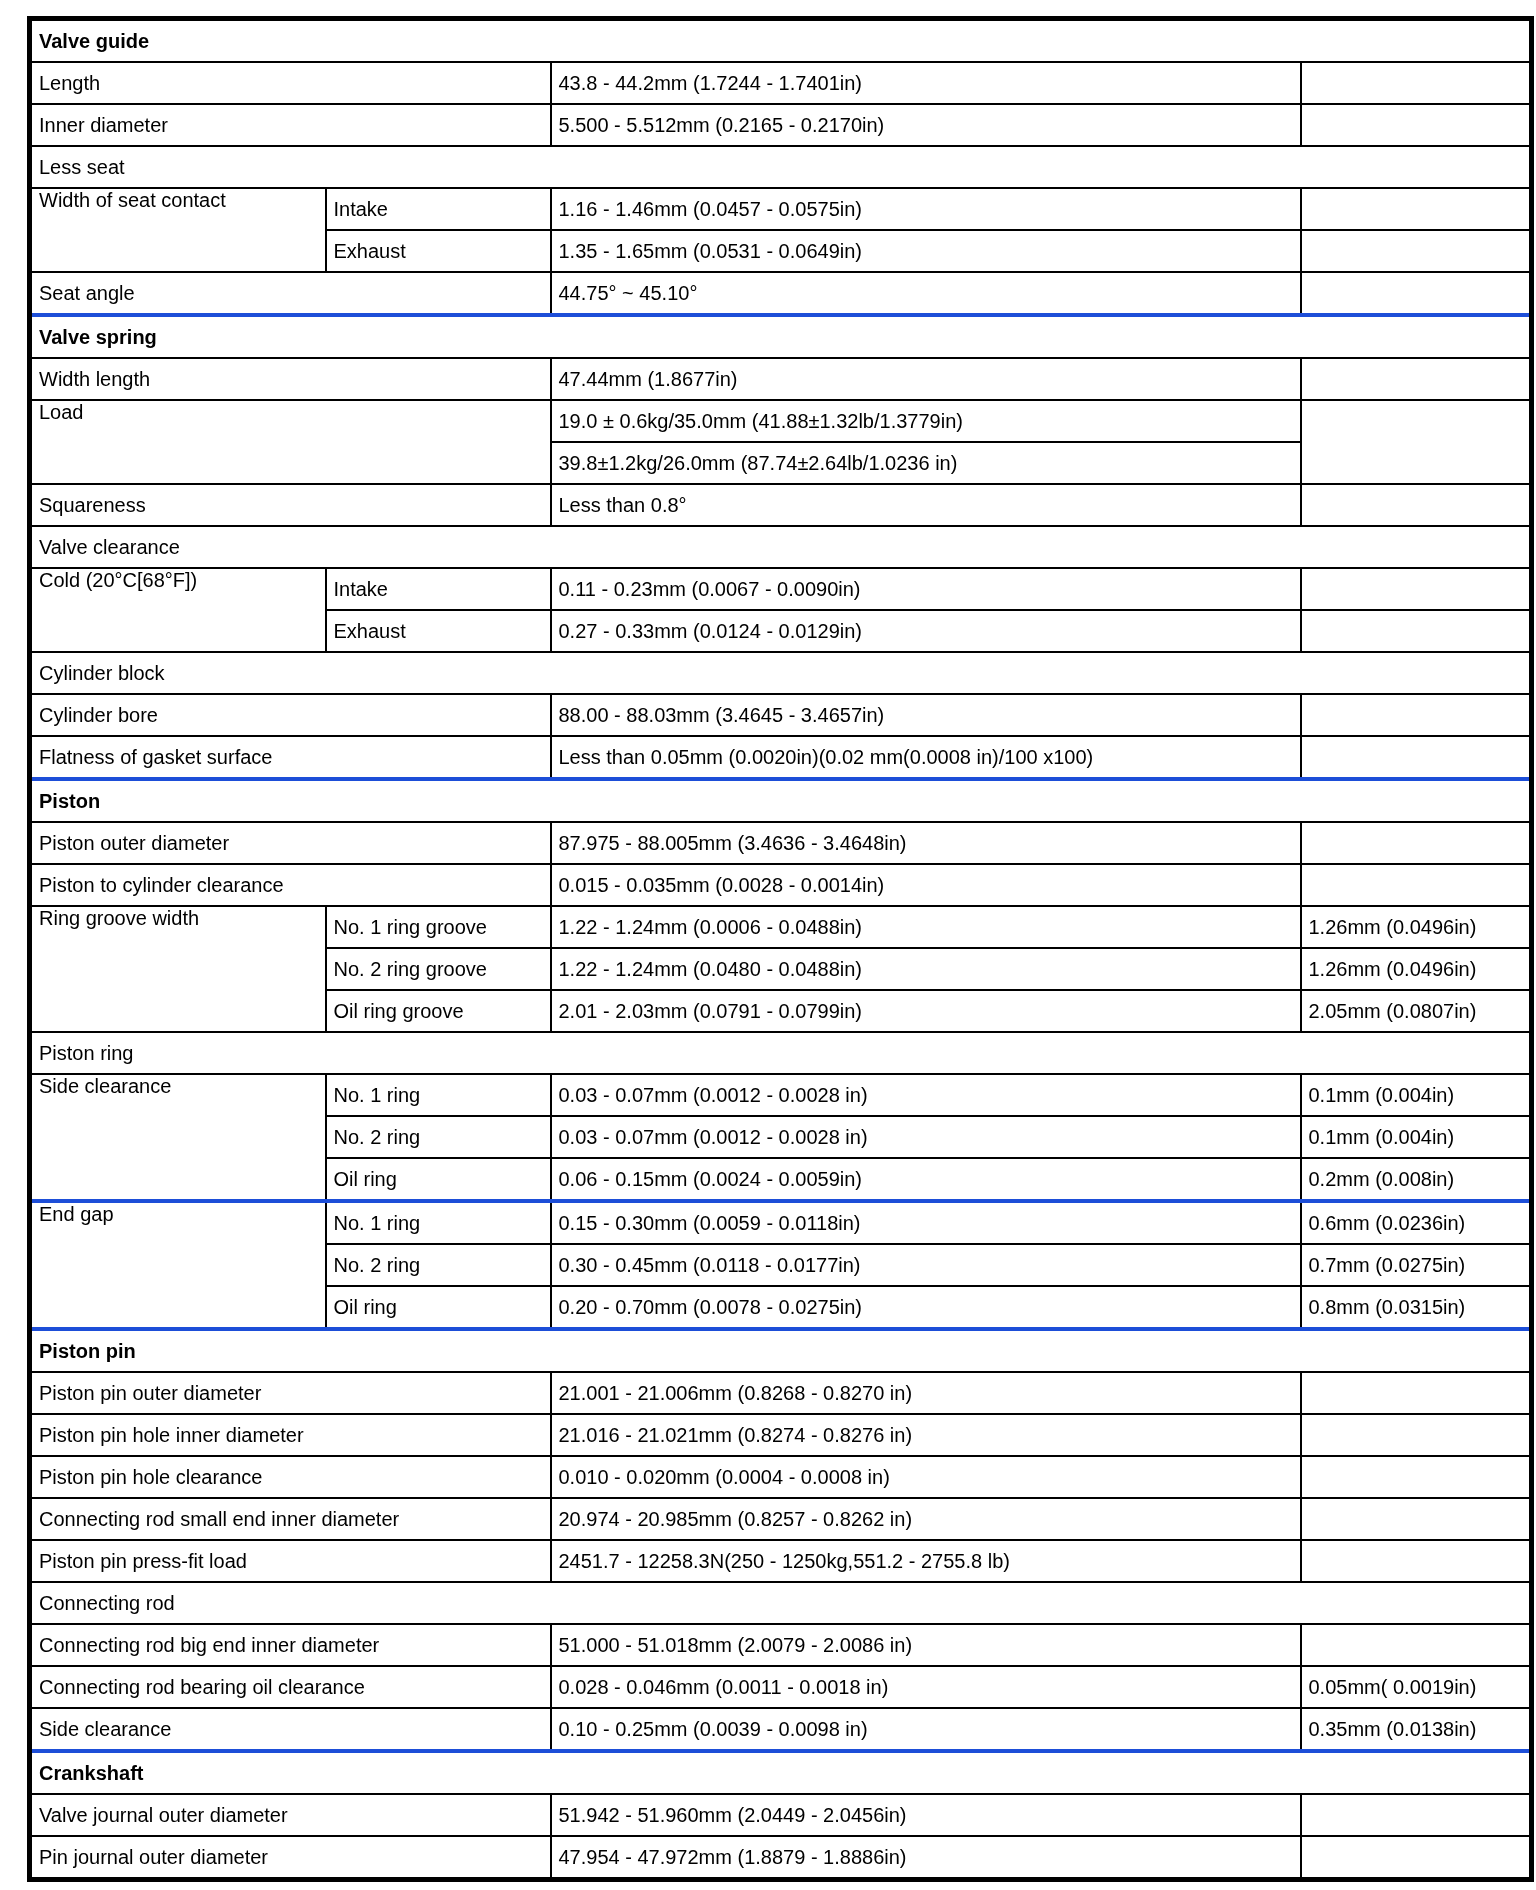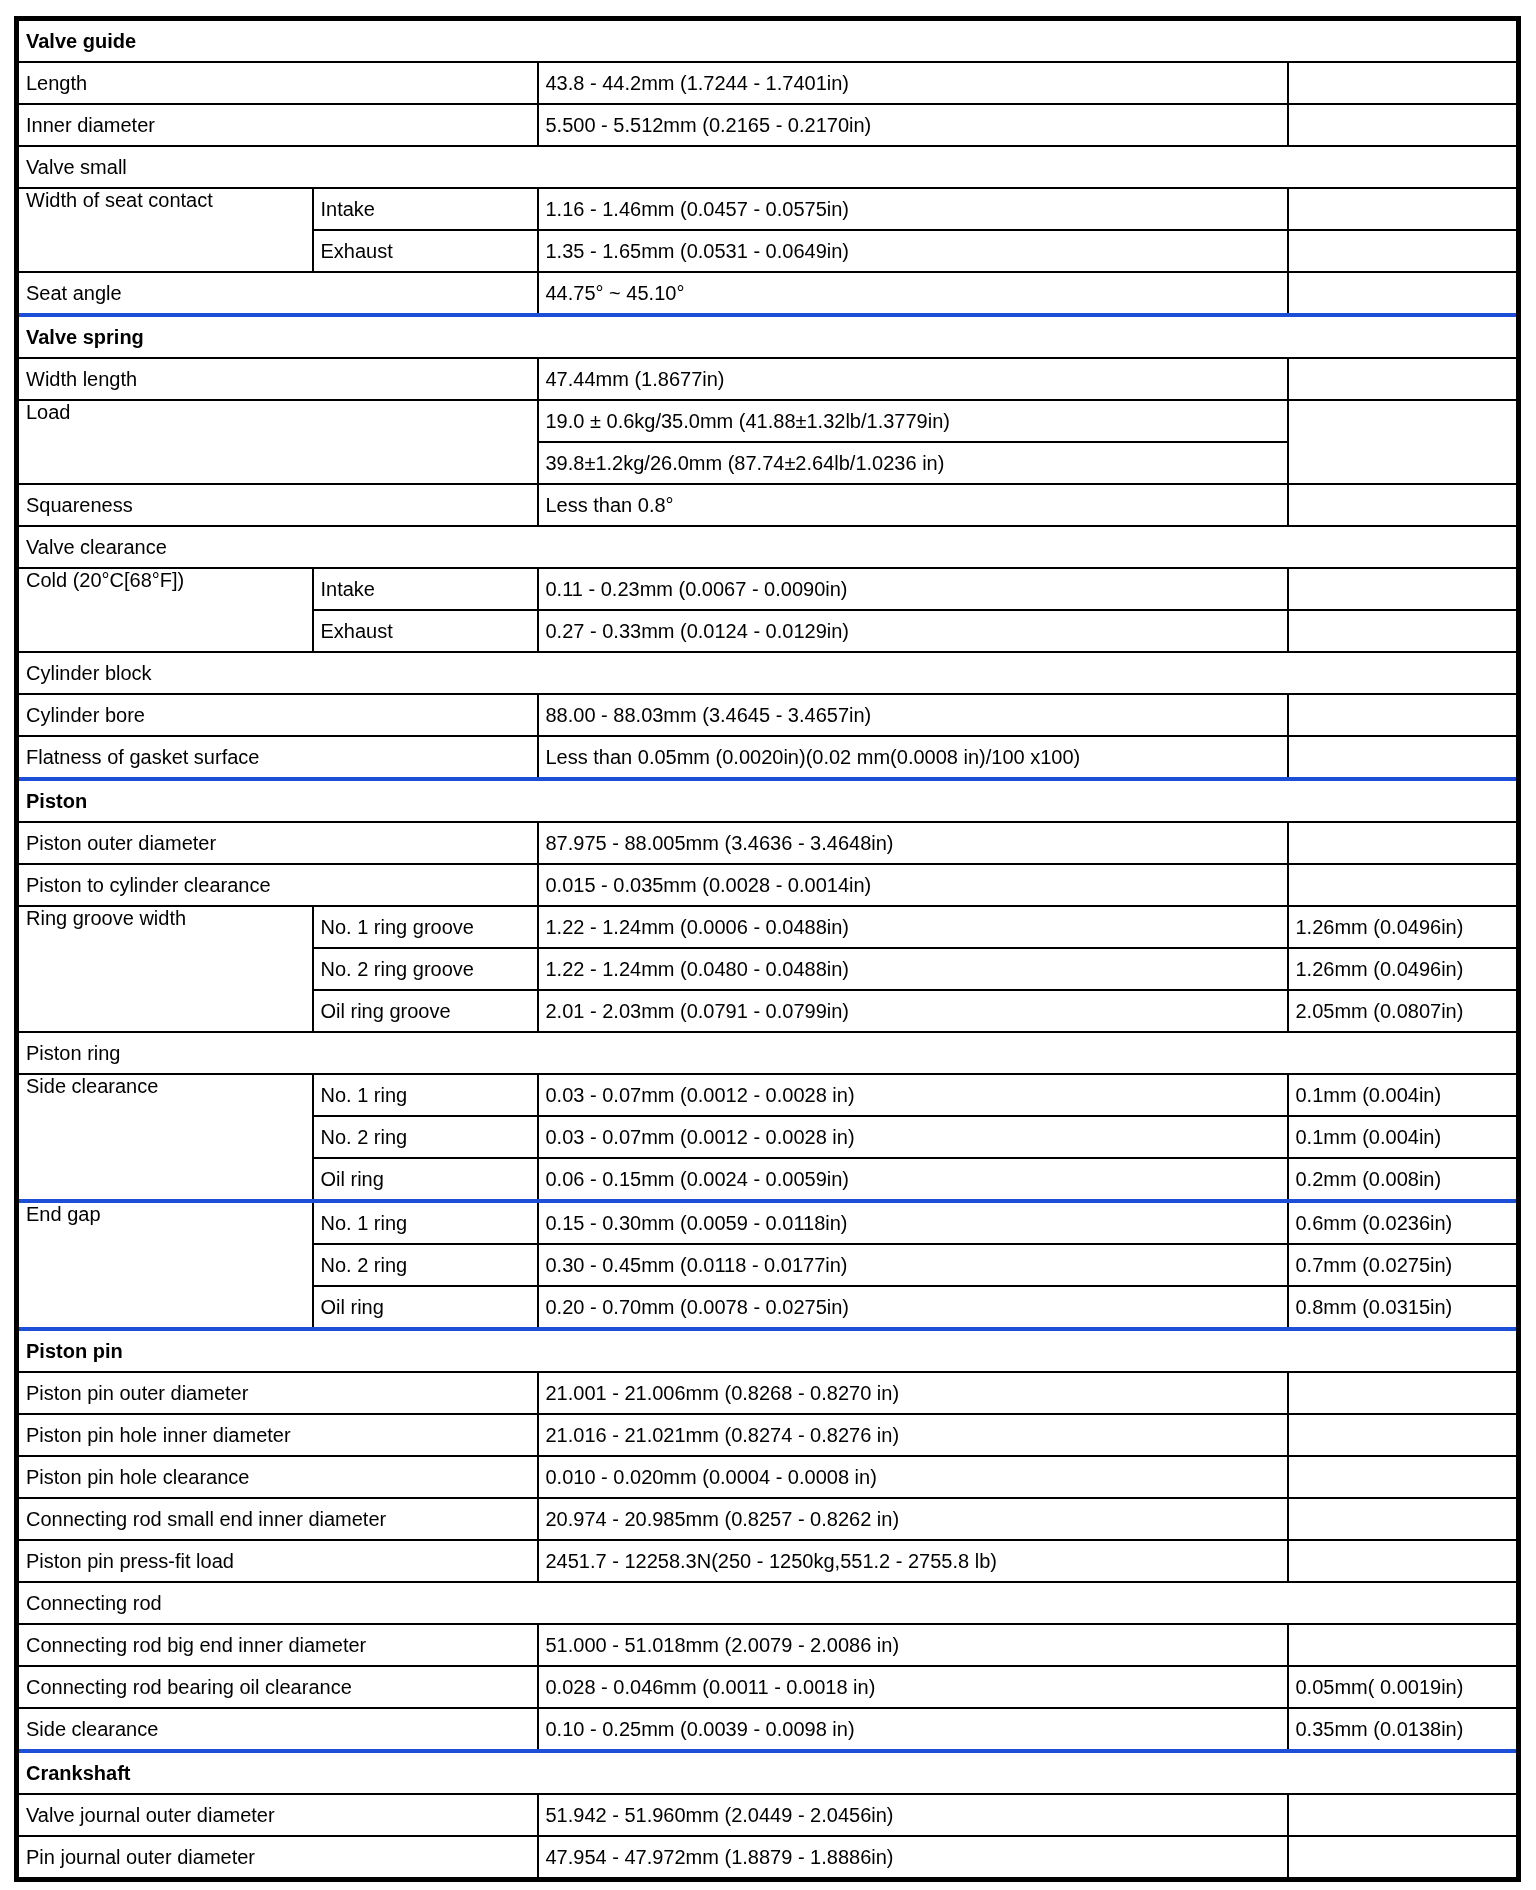--- a/index.html
+++ b/index.html
@@ -6,20 +6,21 @@
     margin: 0;
     padding: 0;
     background: #ffffff;
     font-family: "Liberation Sans", sans-serif;
   }
   #page {
     position: relative;
     width: 1340px;
     height: 1890px;
     background: #ffffff;
+    margin-left: 13px;
   }
   table#spec-table {
     position: absolute;
     left: 14px;
     top: 16px;
     width: 1506px;
     border-collapse: collapse;
     table-layout: fixed;
     border: 5px solid #000000;
   }
@@ -63,21 +64,21 @@
           <td colspan="2">Length</td>
           <td>43.8 - 44.2mm (1.7244 - 1.7401in)</td>
           <td></td>
         </tr>
         <tr>
           <td colspan="2">Inner diameter</td>
           <td>5.500 - 5.512mm (0.2165 - 0.2170in)</td>
           <td></td>
         </tr>
         <tr>
-          <td colspan="4">Valve small</td>
+          <td colspan="4">Less seat</td>
         </tr>
         <tr>
           <td rowspan="2" class="rowspan-label">Width of seat contact</td>
           <td>Intake</td>
           <td>1.16 - 1.46mm (0.0457 - 0.0575in)</td>
           <td></td>
         </tr>
         <tr>
           <td>Exhaust</td>
           <td>1.35 - 1.65mm (0.0531 - 0.0649in)</td>

